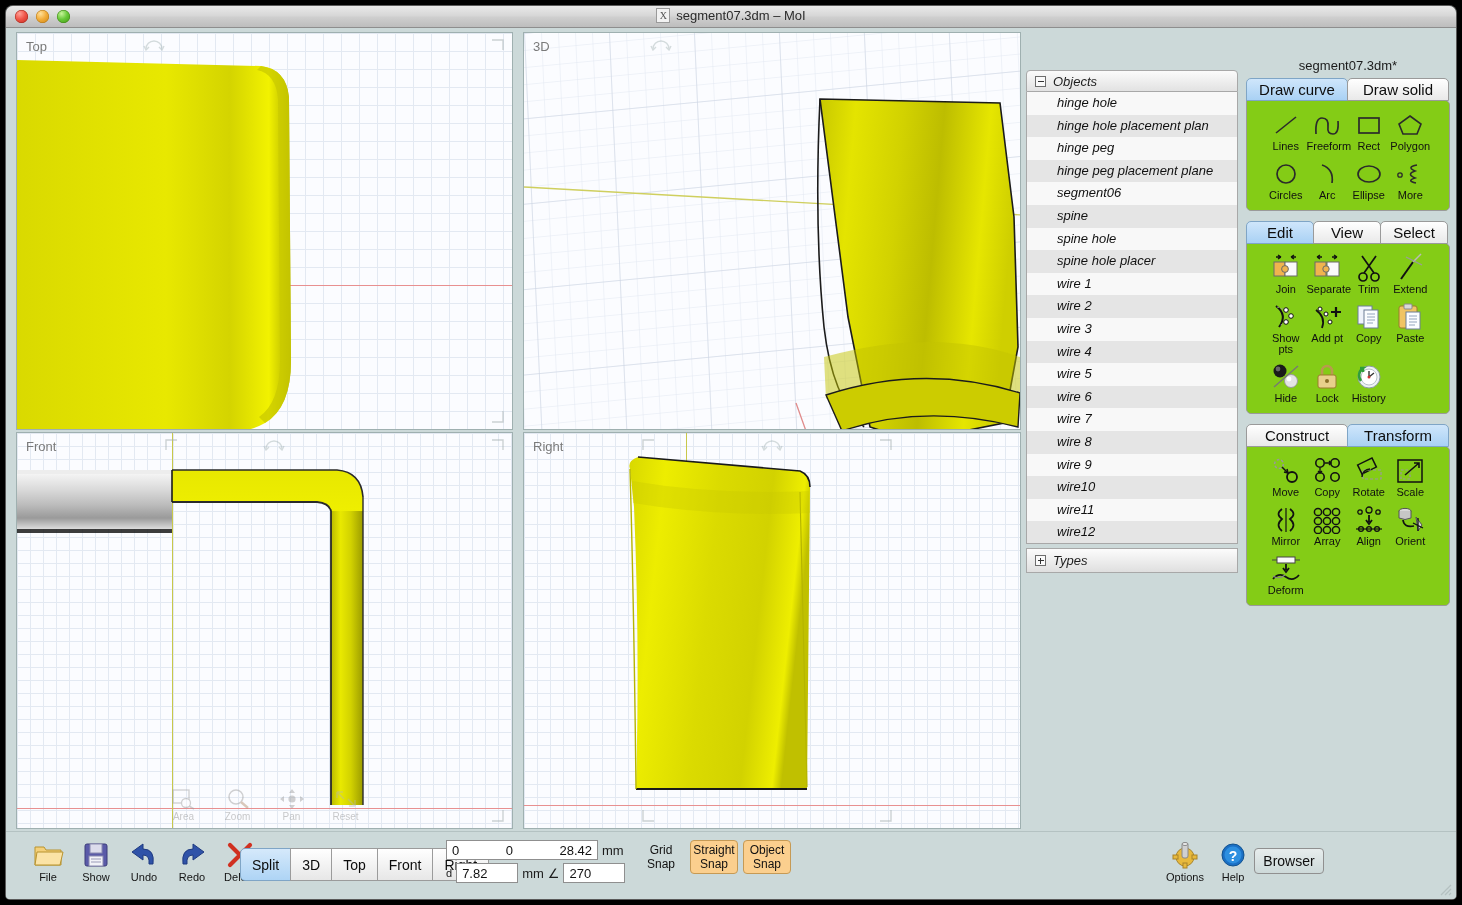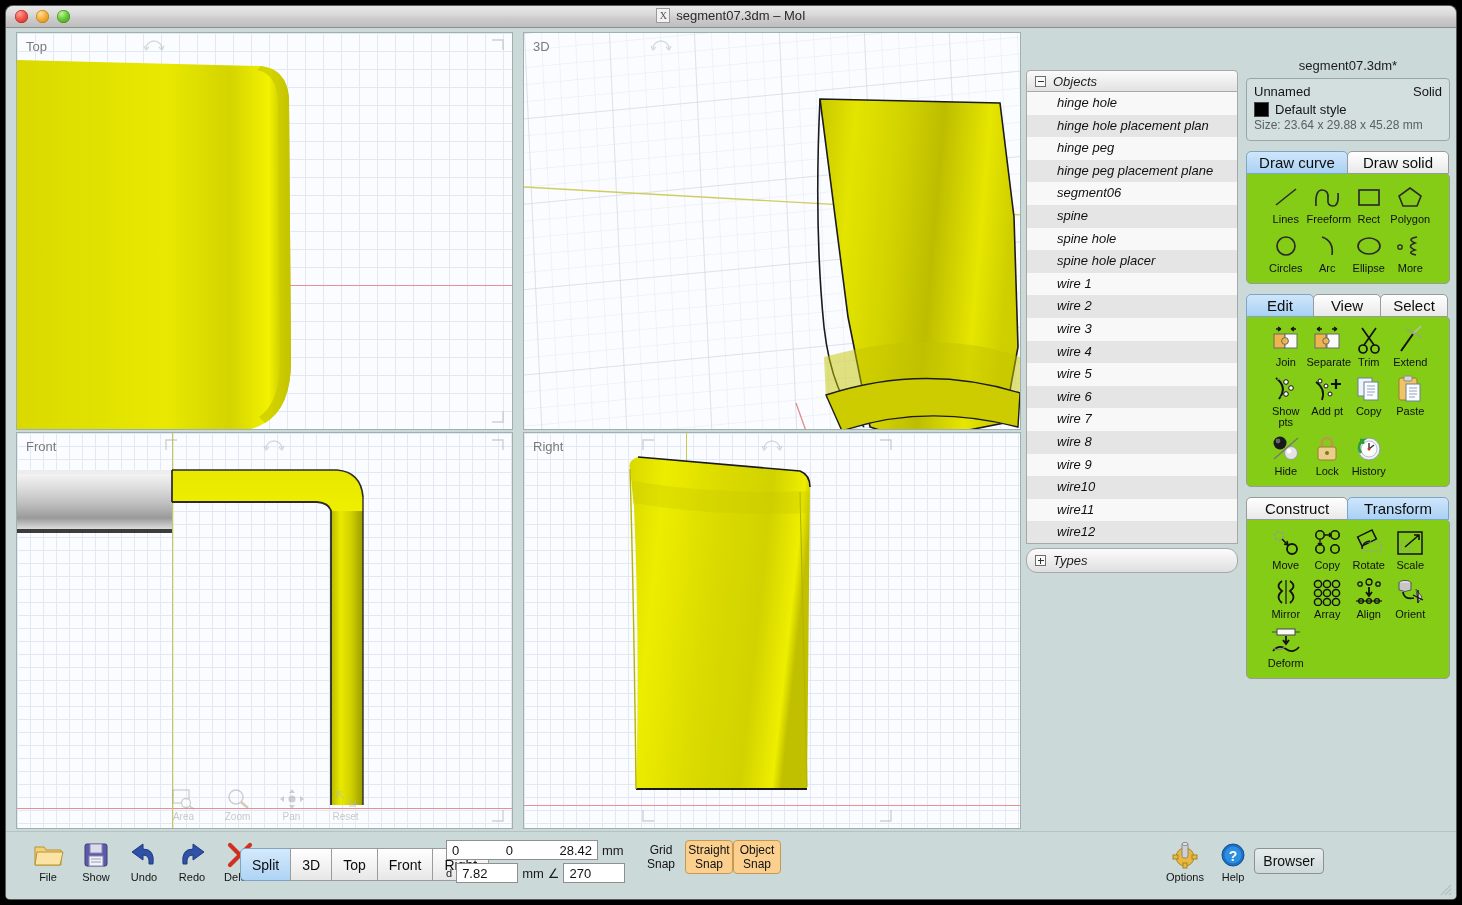--- a/index.html
+++ b/index.html
@@ -115,21 +115,21 @@
   }
   .obj-row {
     height: 22.6px; line-height: 22.6px; padding-left: 30px;
     font-size: 13px; color: #111; white-space: nowrap; overflow: hidden;
   }
   .obj-row:nth-child(odd)  { background: #f8f8f8; }
   .obj-row:nth-child(even) { background: #e5e5e5; }
   .panel-sec {
     height: 25px; margin-top: 4px;
     background: linear-gradient(to bottom,#fcfcfc,#dfdfdf);
-    border: 1px solid #a8a8a8; border-radius: 11px;
+    border: 1px solid #a8a8a8; border-radius: 0;
     display: flex; align-items: center; padding: 0 8px; font-size: 13px; color: #1e1e1e;
   }
   .styles-arrow {
     margin-left: auto; width: 26px; height: 15px; border: 1px solid #7c93c0;
     border-radius: 8px; background: linear-gradient(to bottom,#fdfdfd,#e6ecf6);
     display: flex; align-items: center; justify-content: center;
   }
   
   .cmd-panel { position: absolute; left: 1240px; top: 30px; width: 204px; }
   .doc-title { text-align: center; font-size: 13px; color: #1b1b1b; margin-bottom: 5px; }
@@ -186,21 +186,21 @@
   .coords { position: absolute; left: 440px; top: 8px; }
   .cd-row { display: flex; align-items: center; gap: 4px; margin-bottom: 3px; }
   .cd-field {
     border: 1px solid #8f8f8f; background: #fff; height: 20px;
     display: flex; align-items: center; font-size: 13px; color: #111;
     padding: 0 5px;
   }
   .cd-xyz { width: 152px; justify-content: space-between; }
   .cd-unit { font-size: 13px; color: #1b1b1b; }
   .cd-small { font-size: 11px; color: #1b1b1b; }
-  .snaps { position: absolute; left: 631px; top: 8px; display: flex; align-items: flex-end; }
+  .snaps { position: absolute; left: 631px; top: 8px; display: flex; align-items: flex-end; gap: 5px; }
   .snap {
     width: 48px; padding: 2px 0; border-radius: 4px;
     font-size: 12px; line-height: 14px; text-align: center; color: #111;
     display: flex; align-items: center; justify-content: center;
   }
   .snap.off { background: transparent; border: 1px solid transparent; }
   .snap.on  { background: #fbcf8e; border: 1px solid #c69a55; }
   .right-bt { position: absolute; left: 1155px; top: 6px; display: flex; }
   .browser-btn {
     position: absolute; left: 1248px; top: 16px;
@@ -495,31 +495,20 @@
       <div class="panel-sec">
         <span class="expander plus"></span>
         <span>Types</span>
       </div>
     </div>
 
     <div class="cmd-panel">
 
       <div class="doc-title">segment07.3dm*</div>
 
-      <div class="prop-box">
-        <div class="prop-row1">
-          <span>Unnamed</span>
-          <span>Solid</span>
-        </div>
-        <div class="prop-style">
-          <span class="swatch"></span>
-          <span>Default style</span>
-        </div>
-        <div class="prop-size">Size: 23.64 x 29.88 x 45.28 mm</div>
-      </div>
 
       <div class="tool-group">
         <div class="tabrow two">
           <div class="tab active">
               <span>Draw curve</span>
             </div>
           <div class="tab">
               <span>Draw solid</span>
             </div>
         </div>

